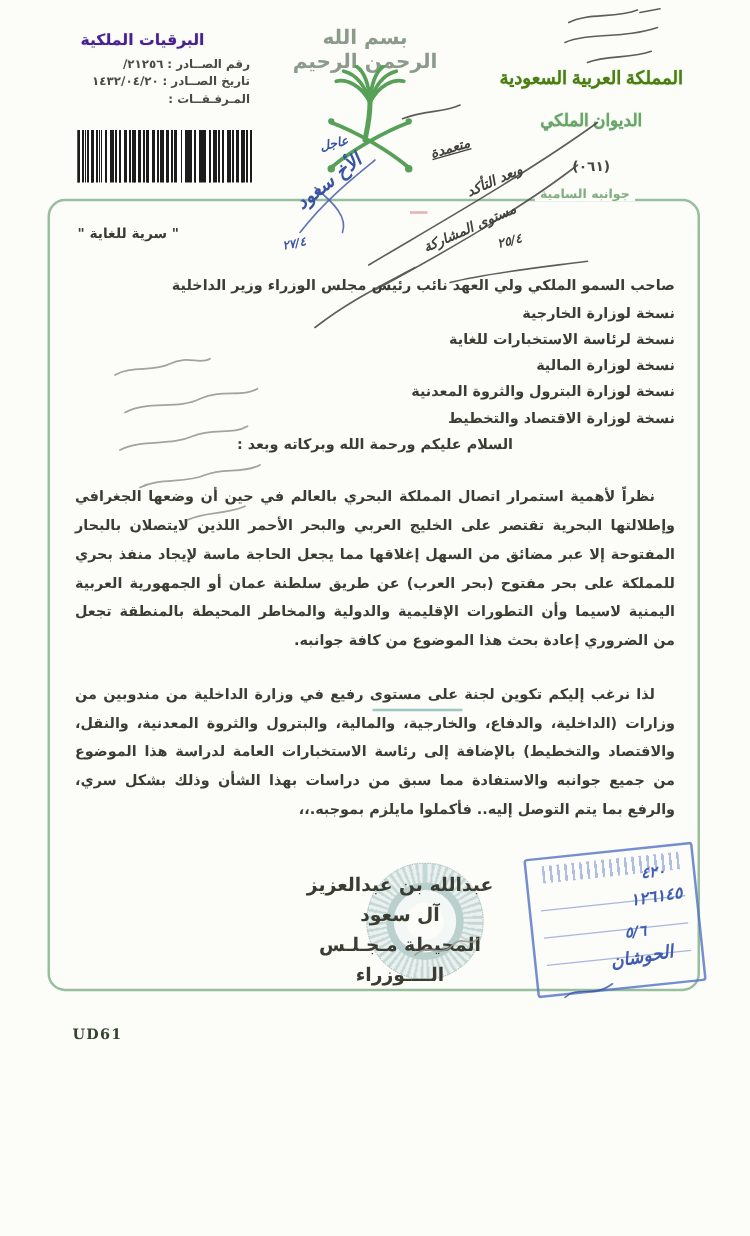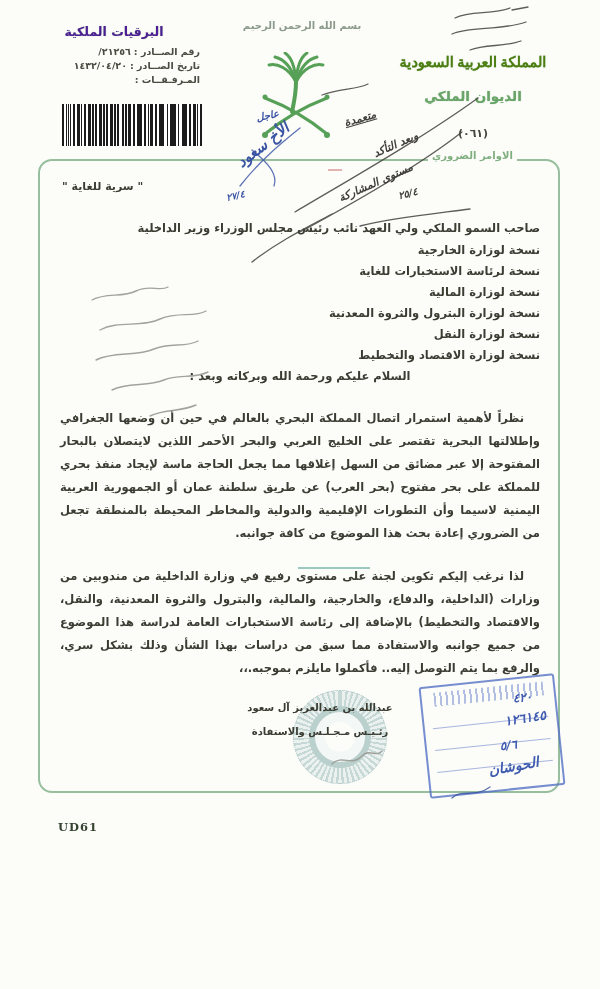--- a/index.html
+++ b/index.html
@@ -11,49 +11,49 @@
                   letter-spacing:1px;text-shadow:0 0 1px #9cc09c;}
   .registry-rows{margin-top:6px;direction:rtl;font-size:9.5px;font-weight:bold;color:#4a4c42;}
   .registry-row{display:flex;gap:3px;justify-content:flex-start;line-height:14px;}
   
   .barcode{position:absolute;left:62px;top:104px;width:140px;height:42px;
     background:
       repeating-linear-gradient(90deg,#1c1c1c 0 1.5px,#ffffff 1.5px 3.5px,#1c1c1c 3.5px 5px,#ffffff 5px 7.5px),
       repeating-linear-gradient(90deg,#1c1c1c 0 2px,#ffffff 2px 6px,#1c1c1c 6px 7px,#ffffff 7px 11px);
     background-blend-mode:darken;}
   
-  .bismillah{position:absolute;left:242px;top:20px;width:120px;text-align:center;
-             font-size:10px;font-weight:bold;color:#8b9a8b;}
+  .bismillah{position:absolute;left:232px;top:20px;width:120px;text-align:center;
+             font-size:16px;font-weight:bold;color:#8b9a8b;}
   .emblem{position:absolute;left:260px;top:52px;}
   
   .kingdom{position:absolute;left:393px;top:54px;width:160px;text-align:center;
            color:#4d7c0f;font-weight:bold;font-size:14.5px;text-shadow:0 0 1px #8cbc8c;font-family:Liberation Serif, serif;}
   .court{position:absolute;left:413px;top:88px;width:120px;text-align:center;
-         color:#69a469;font-weight:bold;font-size:13.5px;text-shadow:0 0 1px #8cbc8c;}
+         color:#69a469;font-weight:bold;font-size:13.5px;text-shadow:0 0 1px #8cbc8c;font-family:Liberation Serif, serif;}
   .office-code{position:absolute;left:438px;top:127px;width:70px;text-align:center;
                font-size:11px;font-weight:bold;color:#46483e;}
   .series{position:absolute;left:428px;top:150px;color:#7fae7f;font-weight:bold;
           font-size:10px;background:#fcfcf9;padding:0 4px;z-index:3;}
   
   .letter-box{position:absolute;left:38px;top:159px;width:518px;height:630px;
               border:2px solid #97bf9e;border-radius:14px;z-index:1;}
   .confidential{position:absolute;left:62px;top:180px;font-size:11px;font-weight:bold;
                 direction:rtl;z-index:2;}
   
   .content{position:absolute;left:60px;top:216px;width:480px;z-index:2;direction:rtl;
            font-weight:bold;font-size:11.5px;color:#3b3d33;}
   .addressee{line-height:24px;}
   .copy-line{line-height:21px;}
   .greeting{line-height:21px;text-align:center;}
   .para{margin:20px 0 0 0;text-align:justify;line-height:23px;text-indent:16px;}
   .p2-underline{position:absolute;left:298px;top:567px;width:72px;height:2px;
                 background:#4e9c94;opacity:.55;z-index:2;}
   
   .signature{position:absolute;left:240px;top:696px;width:160px;text-align:center;
-             direction:rtl;font-weight:bold;font-size:10px;z-index:3;line-height:24px;}
+             direction:rtl;font-weight:bold;font-size:15px;z-index:3;line-height:24px;}
   
   .seal{position:absolute;left:293px;top:690px;width:92px;height:92px;border-radius:50%;
         background:repeating-conic-gradient(#b9d0cd 0 3deg,#e7efed 3deg 7deg);
         border:1px dotted #9ab8b5;opacity:.8;z-index:2;}
   .seal-mid{position:absolute;inset:15px;border-radius:50%;background:#f2f6f5;
             border:6px solid #a9c6c3;}
   .seal-core{position:absolute;inset:31px;border-radius:50%;background:#fcfcf9;}
   
   .rstamp{position:absolute;left:424px;top:680px;width:132px;height:108px;
           border:2px solid rgba(84,114,196,.8);border-radius:3px;transform:rotate(-6deg);
@@ -128,50 +128,49 @@
       <circle cx="5" cy="83" r="3"></circle>
         <circle cx="67" cy="83" r="3"></circle>
       <circle cx="67" cy="45" r="2.5"></circle>
         <circle cx="5" cy="45" r="2.5"></circle>
     </g>
   </svg>
 
   <div class="kingdom">المملكة العربية السعودية</div>
   <div class="court">الديوان الملكي</div>
   <div class="office-code" dir="ltr">(٠٦١)</div>
-  <div class="series">الاوامر الضروري</div>
+  <div class="series">جوانبه السامية</div>
 
   <div class="letter-box"></div>
 
   <div class="confidential">" سرية للغاية "</div>
 
   <div class="content">
     <div class="addressee">صاحب السمو الملكي ولي العهد نائب رئيس مجلس الوزراء وزير الداخلية</div>
     <div class="copies">
       <div class="copy-line">نسخة لوزارة الخارجية</div>
       <div class="copy-line">نسخة لرئاسة الاستخبارات للغاية</div>
       <div class="copy-line">نسخة لوزارة المالية</div>
       <div class="copy-line">نسخة لوزارة البترول والثروة المعدنية</div>
-      <div class="copy-line">نسخة لوزارة النقل</div>
       <div class="copy-line">نسخة لوزارة الاقتصاد والتخطيط</div>
     </div>
     <div class="greeting">السلام عليكم ورحمة الله وبركاته وبعد :</div>
     <p class="para">نظراً لأهمية استمرار اتصال المملكة البحري بالعالم في حين أن وضعها الجغرافي وإطلالتها البحرية تقتصر على الخليج العربي والبحر الأحمر اللذين لايتصلان بالبحار المفتوحة إلا عبر مضائق من السهل إغلاقها مما يجعل الحاجة ماسة لإيجاد منفذ بحري للمملكة على بحر مفتوح (بحر العرب) عن طريق سلطنة عمان أو الجمهورية العربية اليمنية لاسيما وأن التطورات الإقليمية والدولية والمخاطر المحيطة بالمنطقة تجعل من الضروري إعادة بحث هذا الموضوع من كافة جوانبه.</p>
     <p class="para">لذا نرغب إليكم تكوين لجنة على مستوى رفيع في وزارة الداخلية من مندوبين من وزارات (الداخلية، والدفاع، والخارجية، والمالية، والبترول والثروة المعدنية، والنقل، والاقتصاد والتخطيط) بالإضافة إلى رئاسة الاستخبارات العامة لدراسة هذا الموضوع من جميع جوانبه والاستفادة مما سبق من دراسات بهذا الشأن وذلك بشكل سري، والرفع بما يتم التوصل إليه.. فأكملوا مايلزم بموجبه.،،</p>
   </div>
   <div class="p2-underline"></div>
 
   <div class="seal">
     <div class="seal-mid"></div>
     <div class="seal-core"></div>
   </div>
 
   <div class="signature">
     <div>عبدالله بن عبدالعزيز آل سعود</div>
-    <div>رئـيـس مـجـلـس والاستفادة</div>
+    <div>المحيطة مـجـلـس الــــوزراء</div>
   </div>
 
   <div class="rstamp">
     <div class="rs-ticks"></div>
     <div class="rs-rule r1"></div>
     <div class="rs-rule r2"></div>
     <div class="rs-rule r3"></div>
     <span class="hw stamp st1">٤٢٠</span>
     <span class="hw stamp st2">١٢٦١٤٥</span>
     <span class="hw stamp st3">٥/٦</span>

